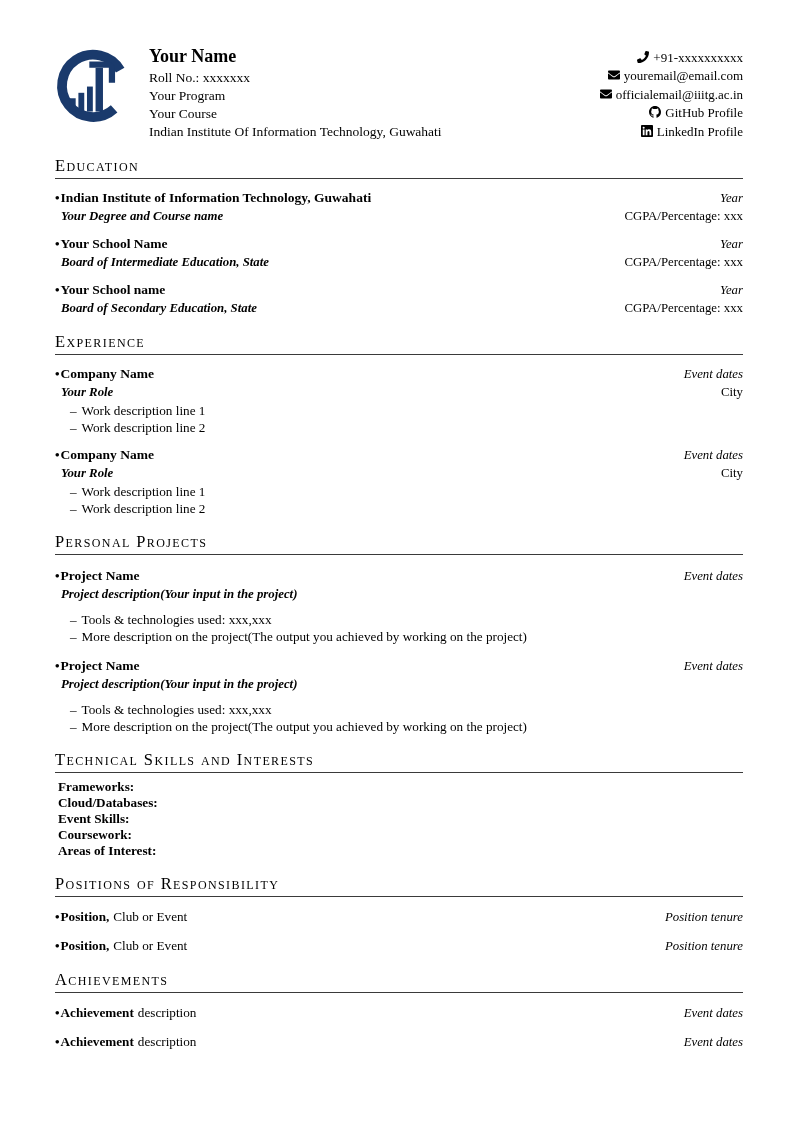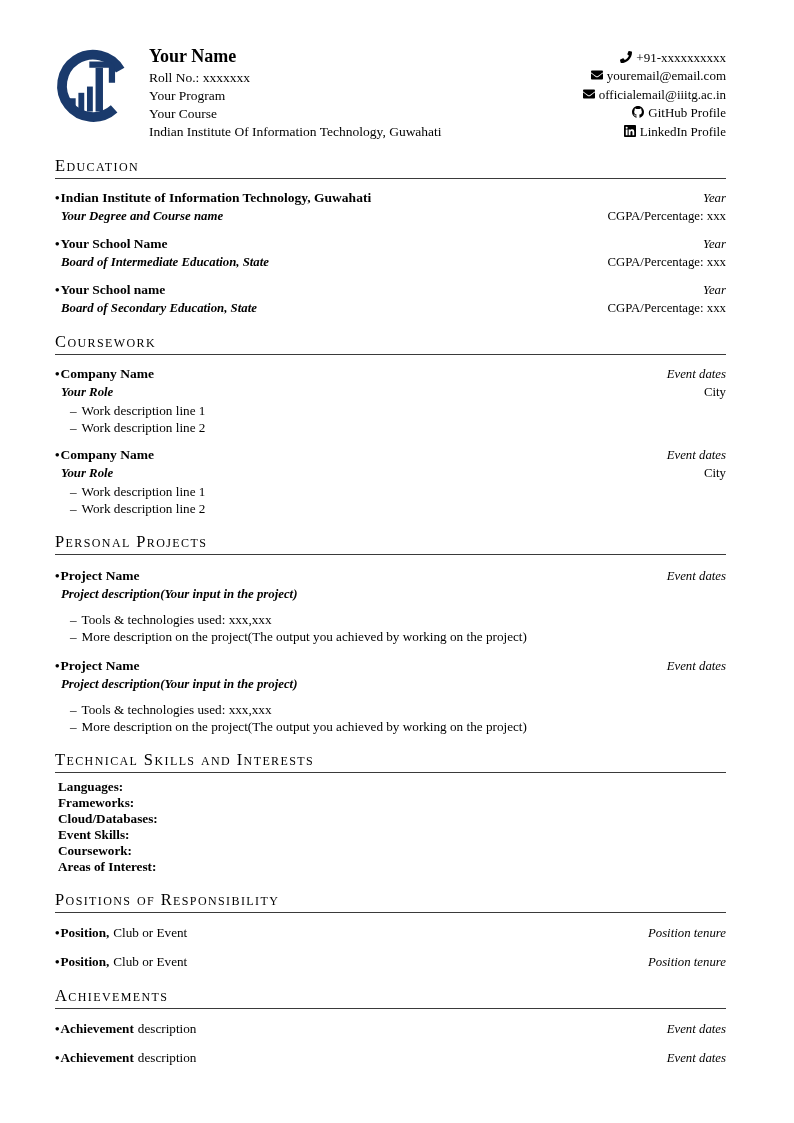--- a/index.html
+++ b/index.html
@@ -2,21 +2,21 @@
 <html><head>
 <meta charset="utf-8">
 <style>
   * { margin:0; padding:0; box-sizing:border-box; }
   html,body { background:#ffffff; }
   body {
     width:794px; height:1123px; margin:0 auto; position:relative;
     font-family:"Liberation Serif", serif; color:#000000;
     -webkit-font-smoothing:antialiased;
   }
-  .page { padding:45px 68px 0 55px; }
+  .page { padding:45px 51px 0 55px; }
 
   
   .header { display:flex; align-items:flex-start; }
   .logo-wrap { width:78px; height:78px; flex:0 0 78px; margin-top:1px; }
   .logo-wrap svg { width:78px; height:78px; display:block; }
   .header-left { margin-left:16px; }
   .h-name { font-size:18px; font-weight:bold; line-height:22px; margin-bottom:2px; }
   .h-line { font-size:13.5px; line-height:18px; }
   .header-spacer { flex:1 1 auto; }
   .contacts { text-align:right; font-size:13px; line-height:18.4px; margin-top:4px; white-space:nowrap; }
@@ -149,21 +149,21 @@
         <span class="right-italic">Year</span>
       </div>
       <div class="sub-row">
         <span class="sub-left">Board of Secondary Education, State</span>
         <span class="sub-right">CGPA/Percentage: xxx</span>
       </div>
     </div>
   </div>
 
   <div class="section">
-    <div class="section-title">Coursework</div>
+    <div class="section-title">Experience</div>
 
     <div class="item">
       <div class="row">
         <span class="item-title"><span class="bullet-mark">•</span><span>Company Name</span></span>
         <span class="right-italic">Event dates</span>
       </div>
       <div class="sub-row">
         <span class="sub-left">Your Role</span>
         <span class="sub-right">City</span>
       </div>
@@ -217,21 +217,20 @@
       <div class="dash-list proj-gap">
         <div class="dash-line"><span class="dash-mark">–</span><span>Tools &amp; technologies used: xxx,xxx</span></div>
         <div class="dash-line"><span class="dash-mark">–</span><span>More description on the project(The output you achieved by working on the project)</span></div>
       </div>
     </div>
   </div>
 
   <div class="section">
     <div class="section-title">Technical Skills and Interests</div>
     <div class="skills-list">
-      <div class="skill-line">Languages:</div>
       <div class="skill-line">Frameworks:</div>
       <div class="skill-line">Cloud/Databases:</div>
       <div class="skill-line">Event Skills:</div>
       <div class="skill-line">Coursework:</div>
       <div class="skill-line">Areas of Interest:</div>
     </div>
   </div>
 
   <div class="section">
     <div class="section-title">Positions of Responsibility</div>

